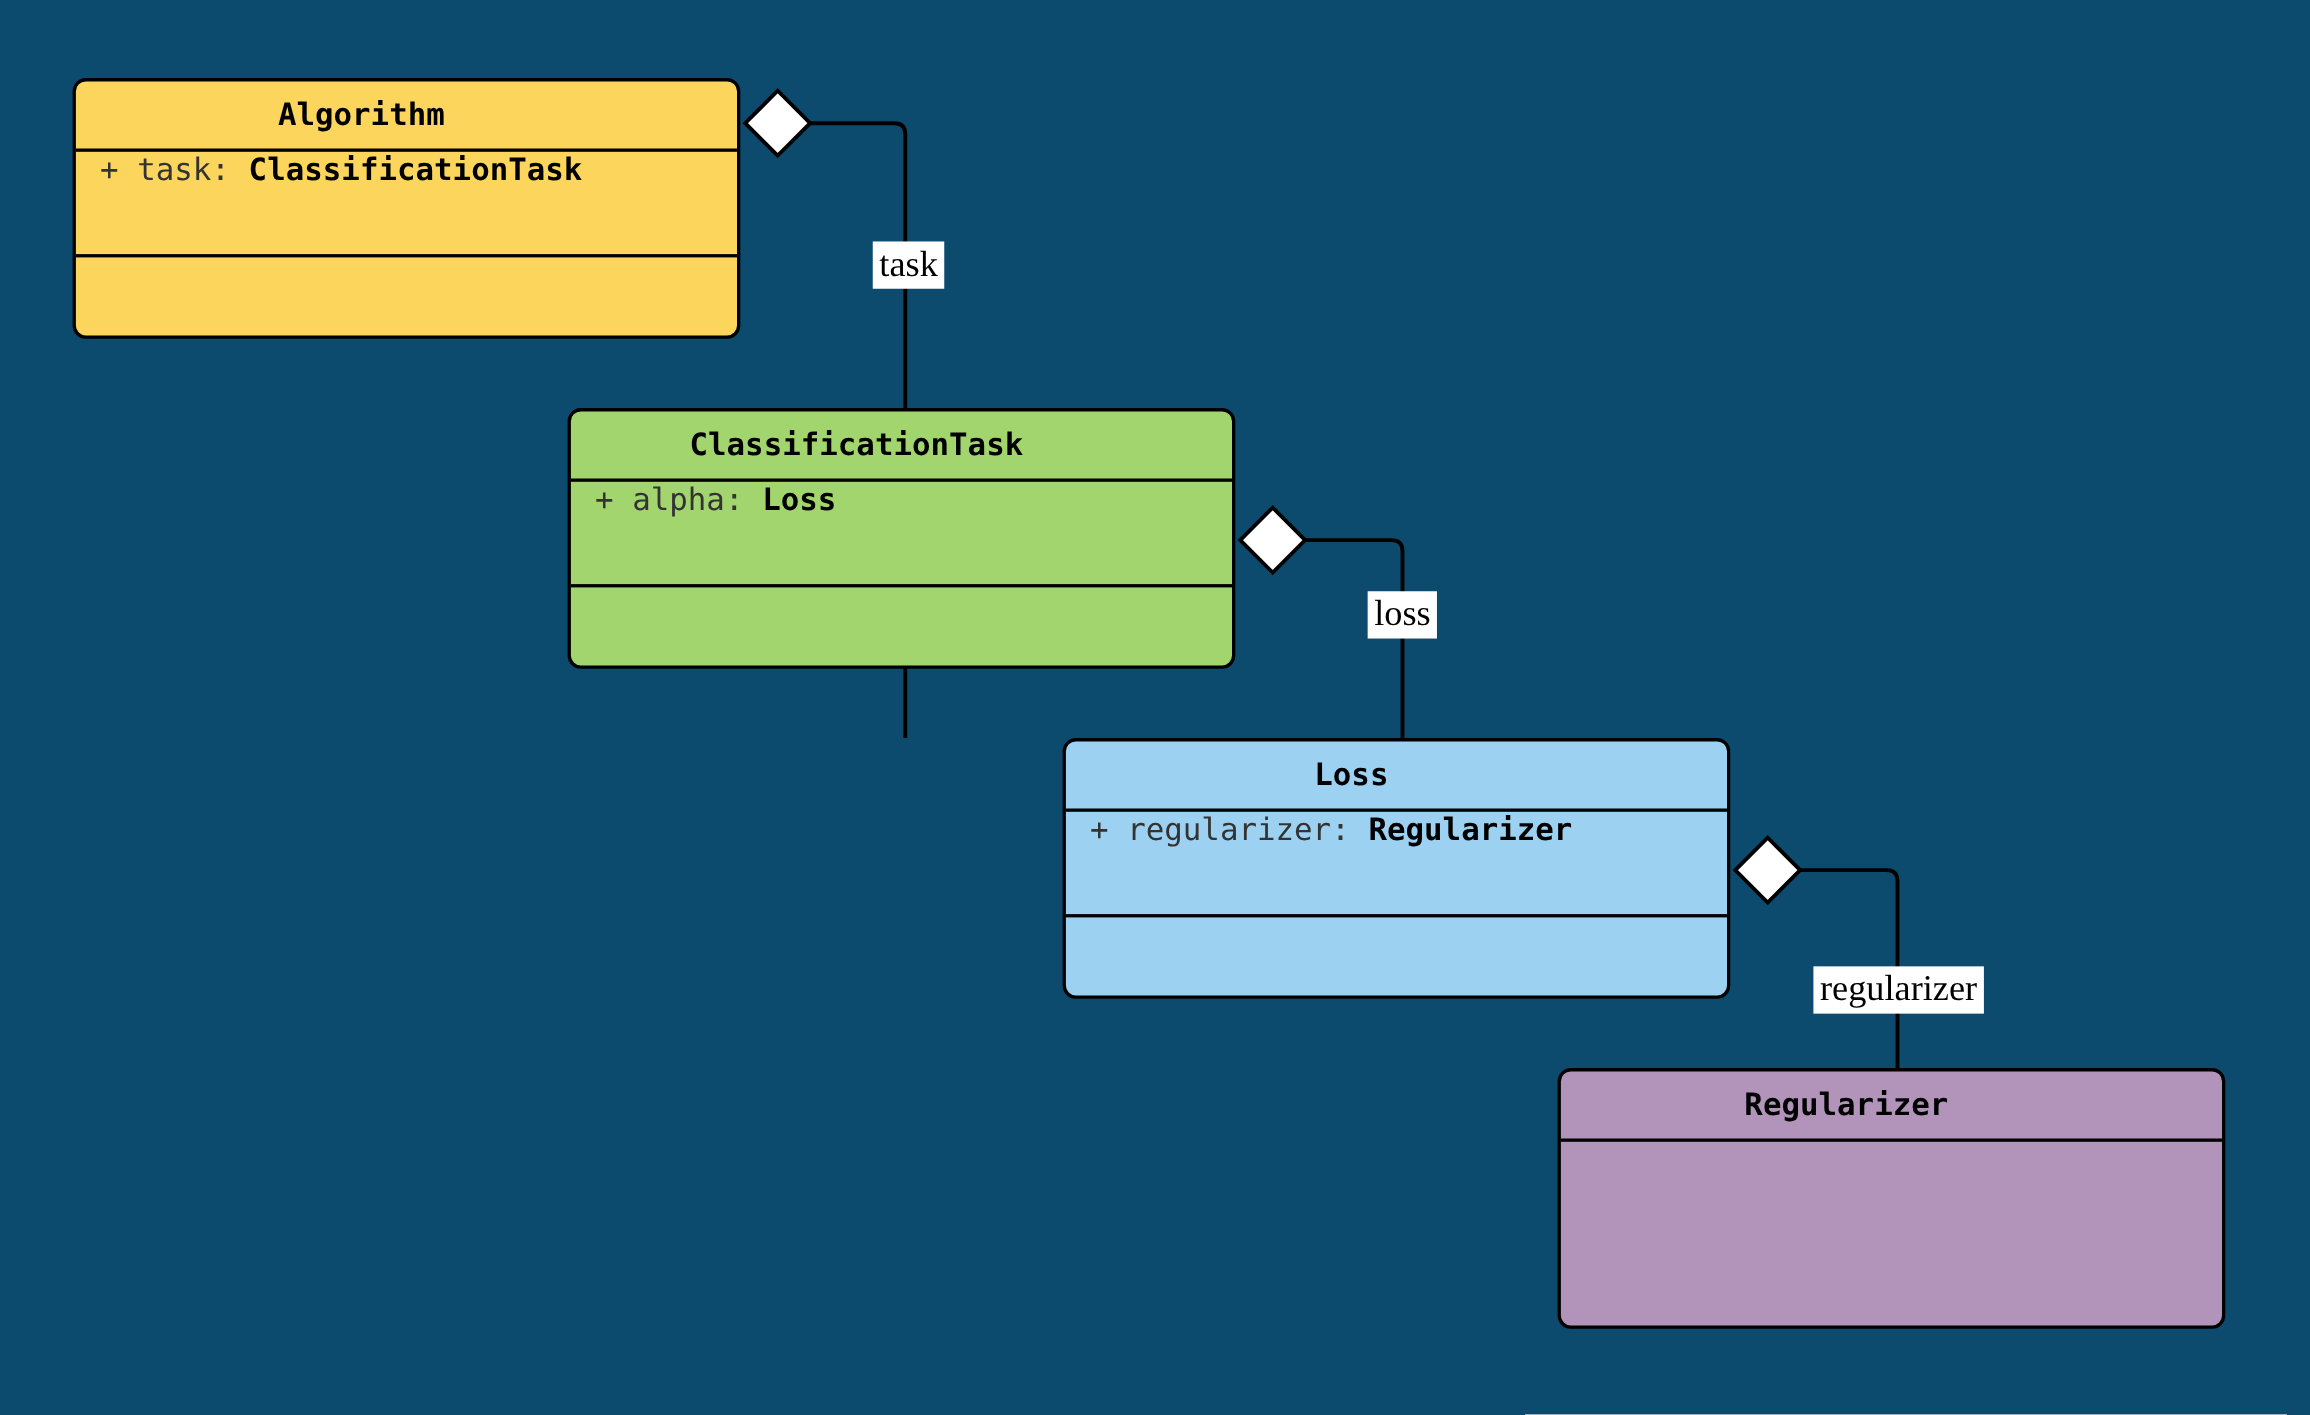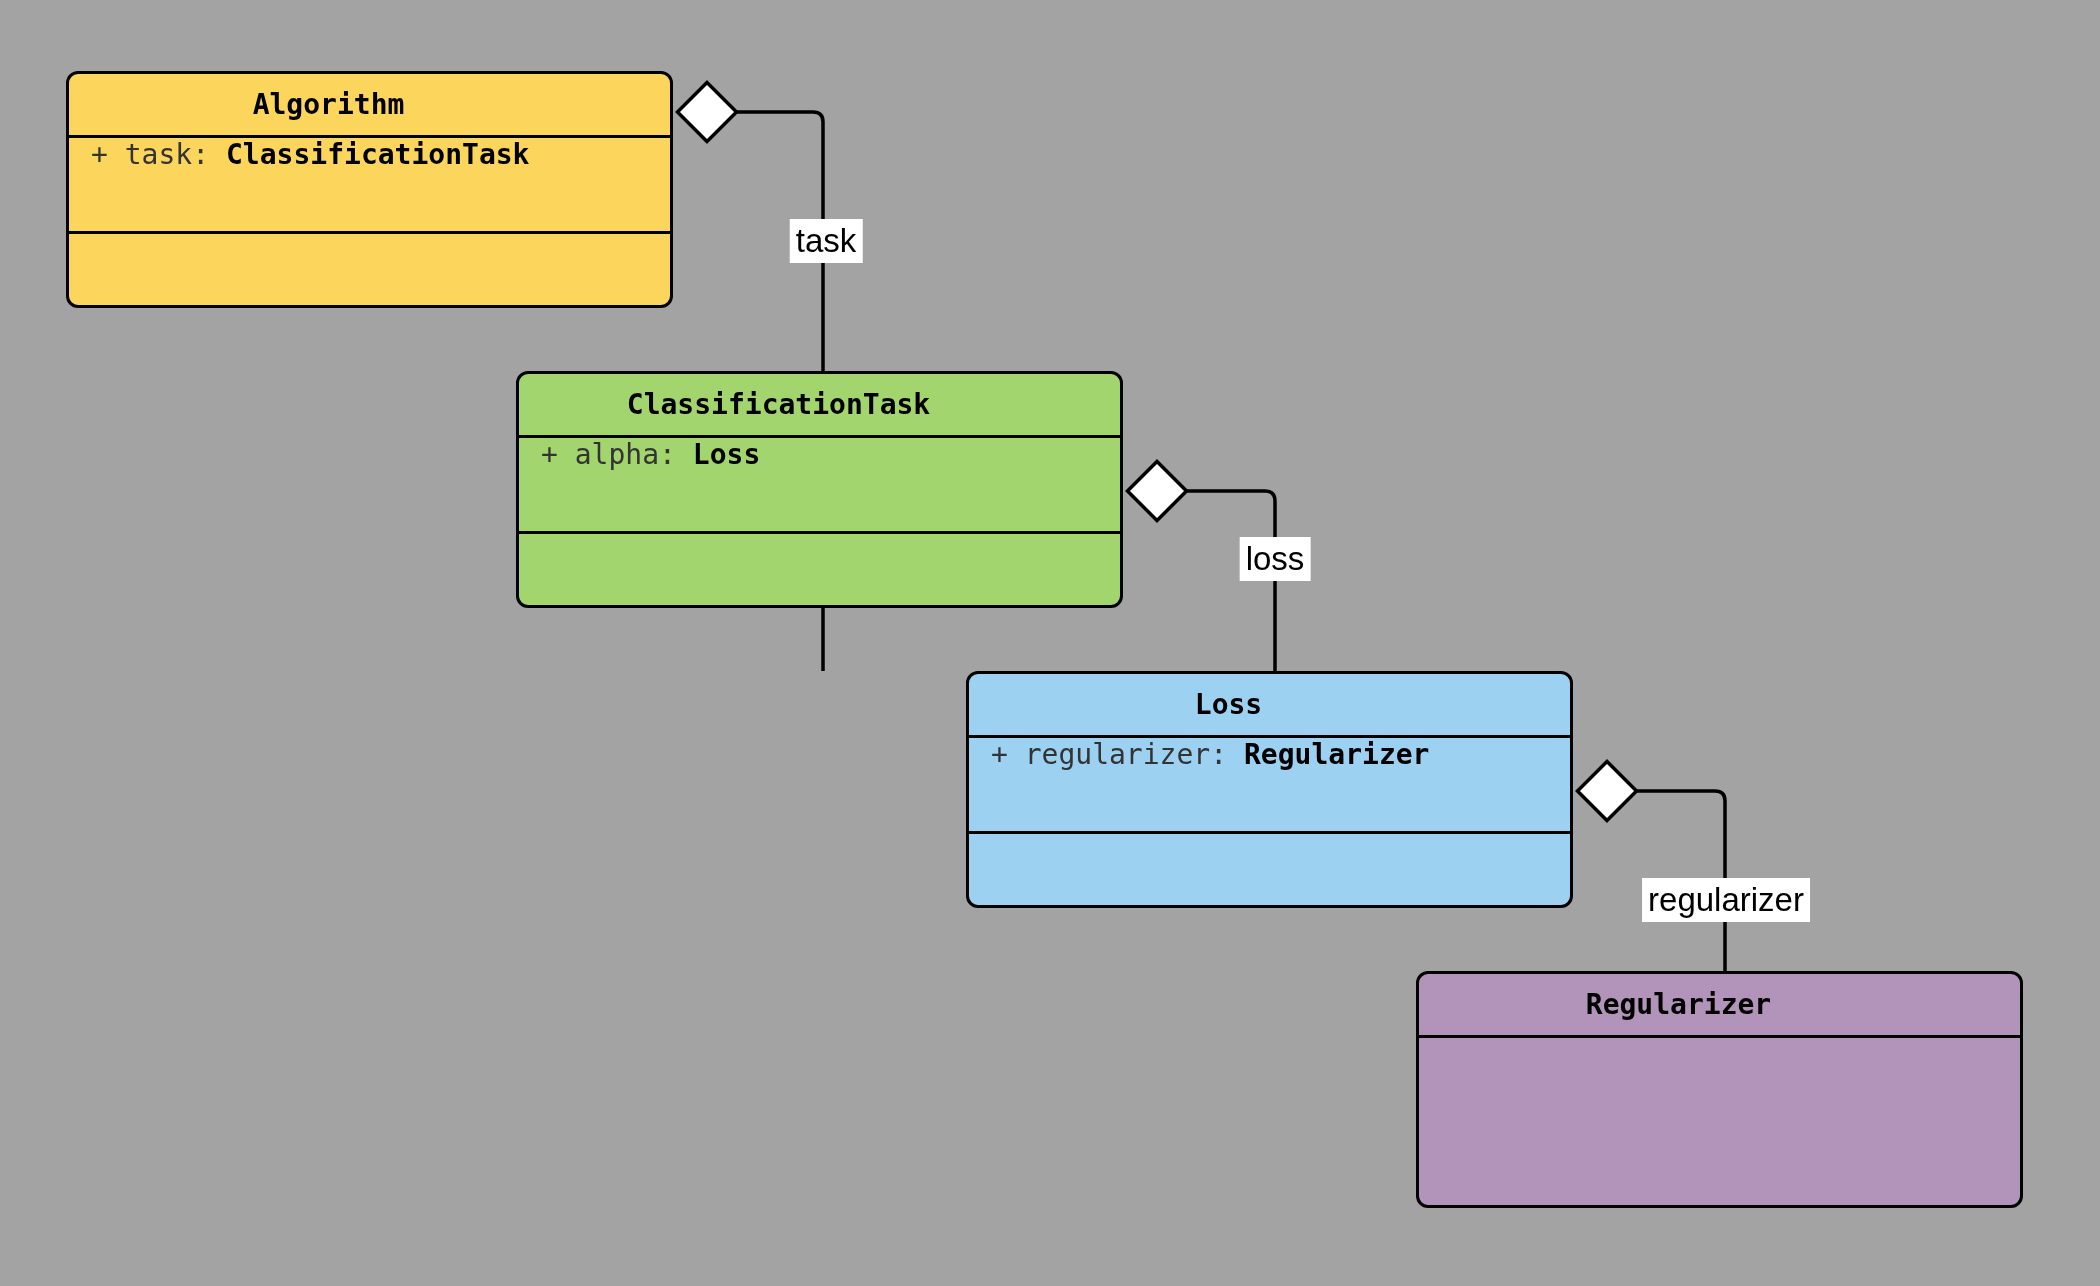--- a/index.html
+++ b/index.html
@@ -1,20 +1,20 @@
 <!DOCTYPE html>
 <html><head>
 <meta charset="utf-8">
 <style>
   html, body { margin: 0; padding: 0; background: #ffffff; }
   .canvas {
     position: relative;
     width: 2100px;
     height: 1286px;
-    background: #a3a3a3;
+    background: #0c4a6e;
     font-family: "DejaVu Sans Mono", monospace;
     overflow: hidden;
   }
   svg.edges {
     position: absolute;
     left: 0; top: 0;
   }
   .edge-path {
     fill: none;
     stroke: #000000;
@@ -66,21 +66,21 @@
     white-space: nowrap;
   }
   .attr-label { color: #333333; }
   .attr-type  { color: #000000; font-weight: bold; margin-left: 17px; }
   .box-empty { flex: 1 1 auto; }
   .edge-label {
     position: absolute;
     transform: translate(-50%, -50%);
     background: #ffffff;
     padding: 3px 6px;
-    font-family: Liberation Sans, sans-serif;
+    font-family: Liberation Serif, serif;
     font-size: 33px;
     color: #000000;
     white-space: nowrap;
   }
   .lbl-0 { left: 826px;  top: 241px; }
   .lbl-1 { left: 1275px; top: 559px; }
   .lbl-2 { left: 1726px; top: 900px; }
 </style>
 </head>
 <body>

